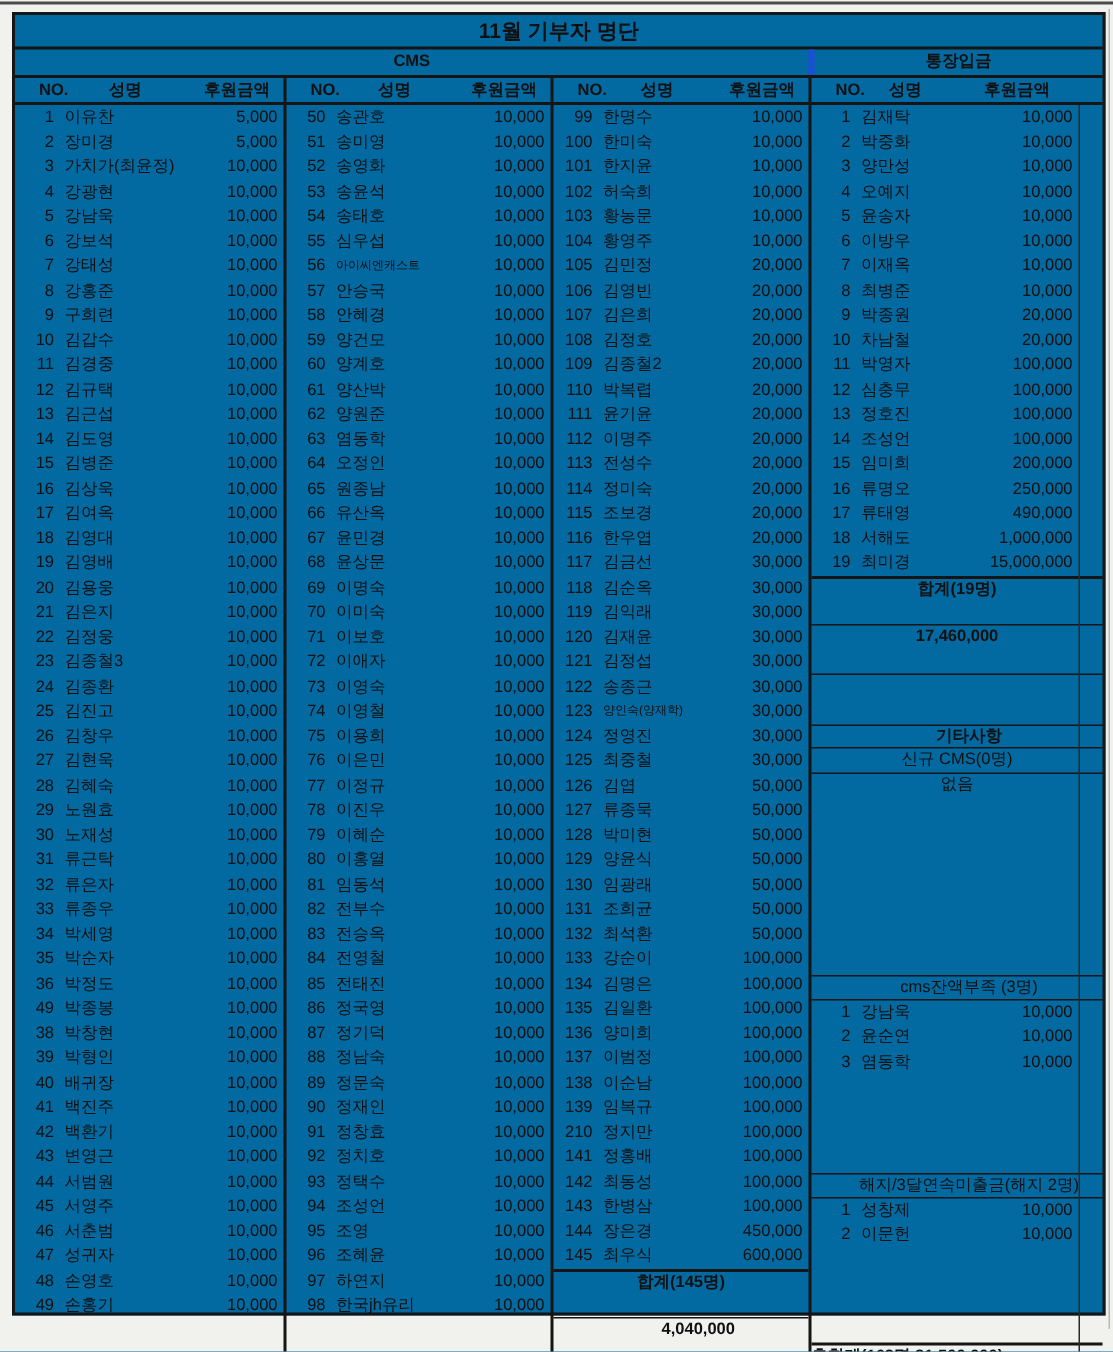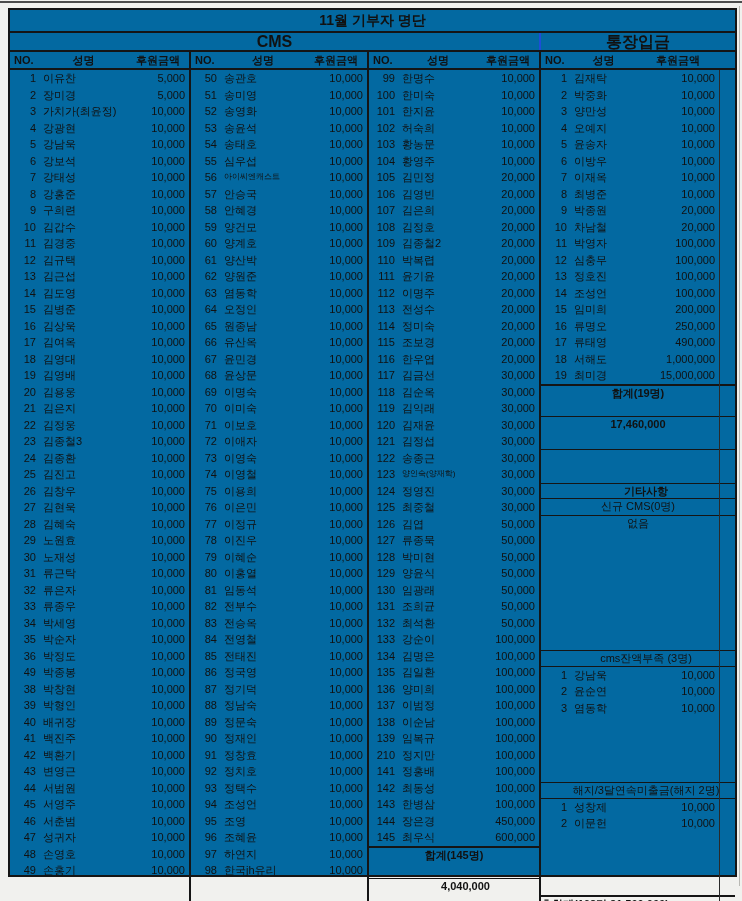--- a/index.html
+++ b/index.html
@@ -17,27 +17,27 @@
   .table {
     position:absolute; left:8px; top:8px; width:729px; height:869px;
     border:2px solid #151515; background:#0369a1;
     display:flex; flex-direction:column;
   }
   .title-row {
     height:23px; line-height:21px; text-align:center;
     font-size:14px; font-weight:bold; border-bottom:2px solid #151515;
   }
   .section-row { height:19px; display:flex; border-bottom:2px solid #151515; }
-  .section-row .sec { line-height:17px; text-align:center; font-size:16px; font-weight:bold; }
+  .section-row .sec { line-height:17px; text-align:center; font-size:11px; font-weight:bold; }
   .sec-cms  { width:529px; }
-  .sec-bank { flex:1; border-left:2px solid #1d4ed8; }
+  .sec-bank { flex:1; border-left:4px solid #1d4ed8; }
 
   .header-row { height:18px; display:flex; border-bottom:2px solid #151515; font-weight:bold; font-size:11px; }
   .ghead { display:flex; line-height:16px; }
-  .ghead .h-no { width:30px; padding-left:4px; text-align:left; }
+  .ghead .h-no { width:30px; padding-left:16px; text-align:left; }
   .ghead .h-nm { flex:1; text-align:center; }
   .ghead .h-am { width:62px; text-align:center; }
   .gh1 { width:179px; }
   .gh2 { width:178px; border-left:2px solid #151515; }
   .gh3 { width:172px; border-left:2px solid #151515; }
   .gh4 { flex:1; border-left:2px solid #151515; }
   .gh4 .h-am { width:84px; margin-right:15px; }
 
   .body { flex:1; display:flex; font-size:11px; }
   .col  { display:flex; flex-direction:column; }

